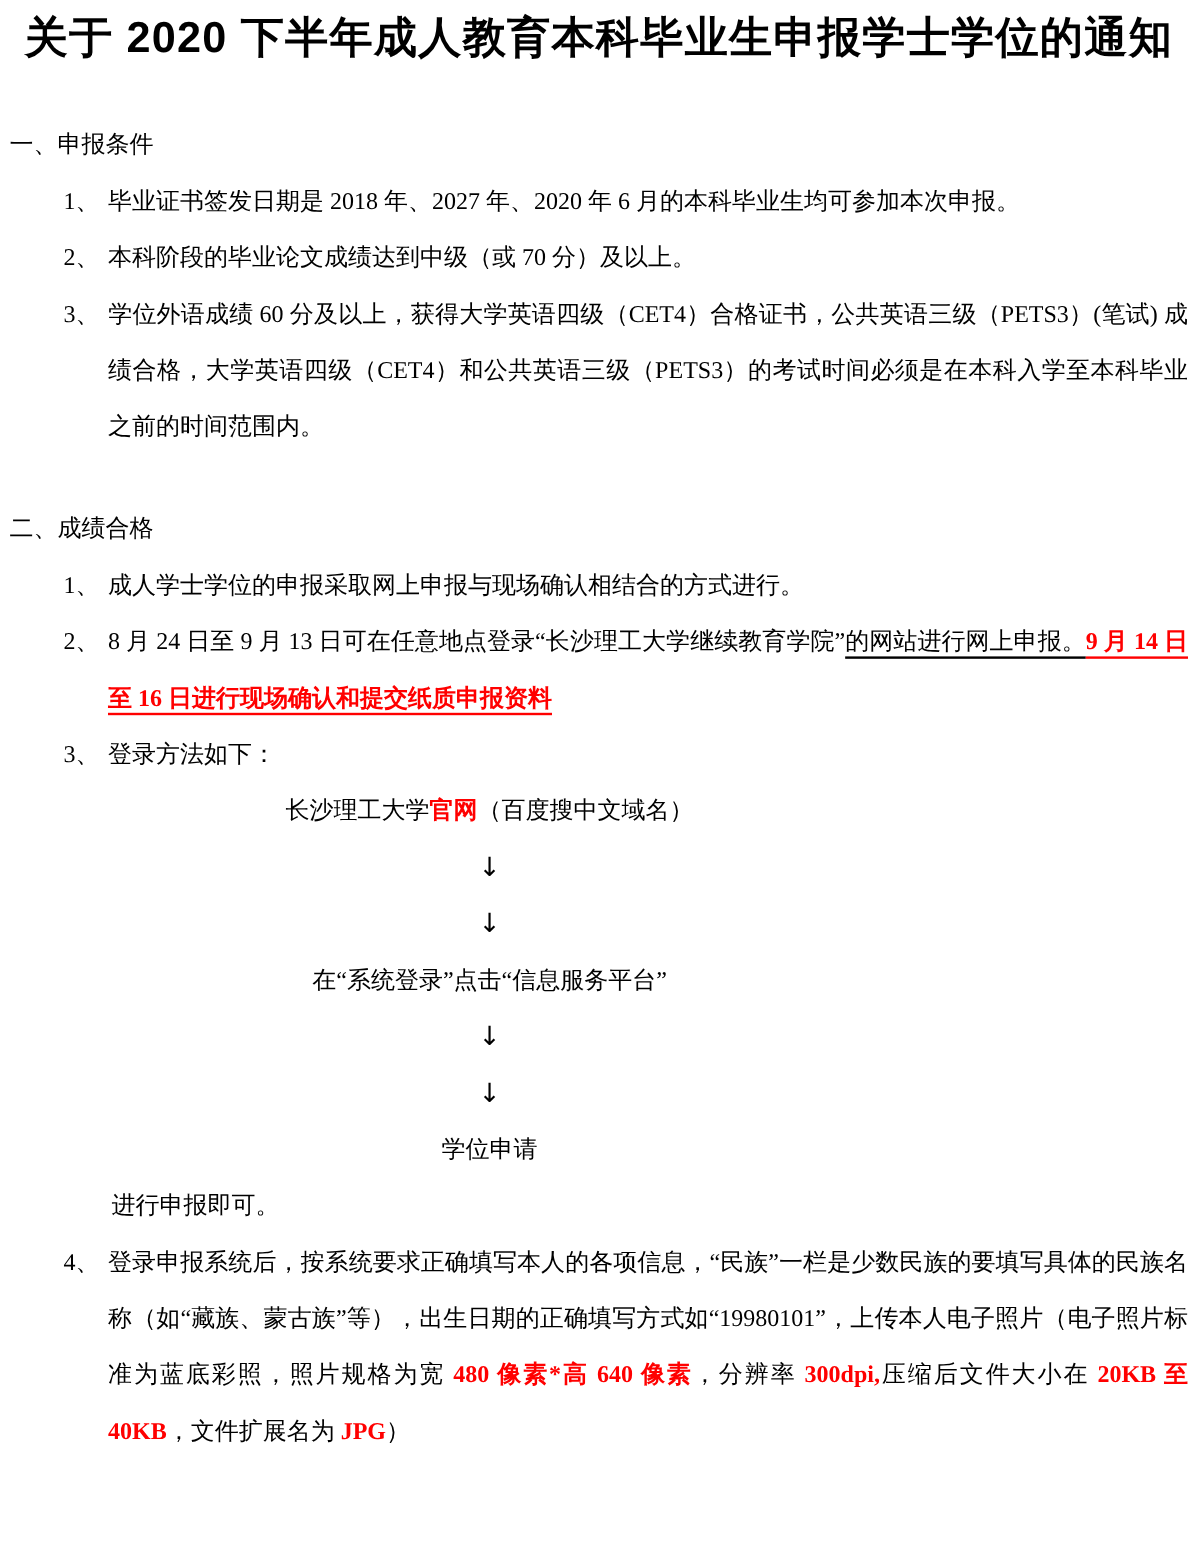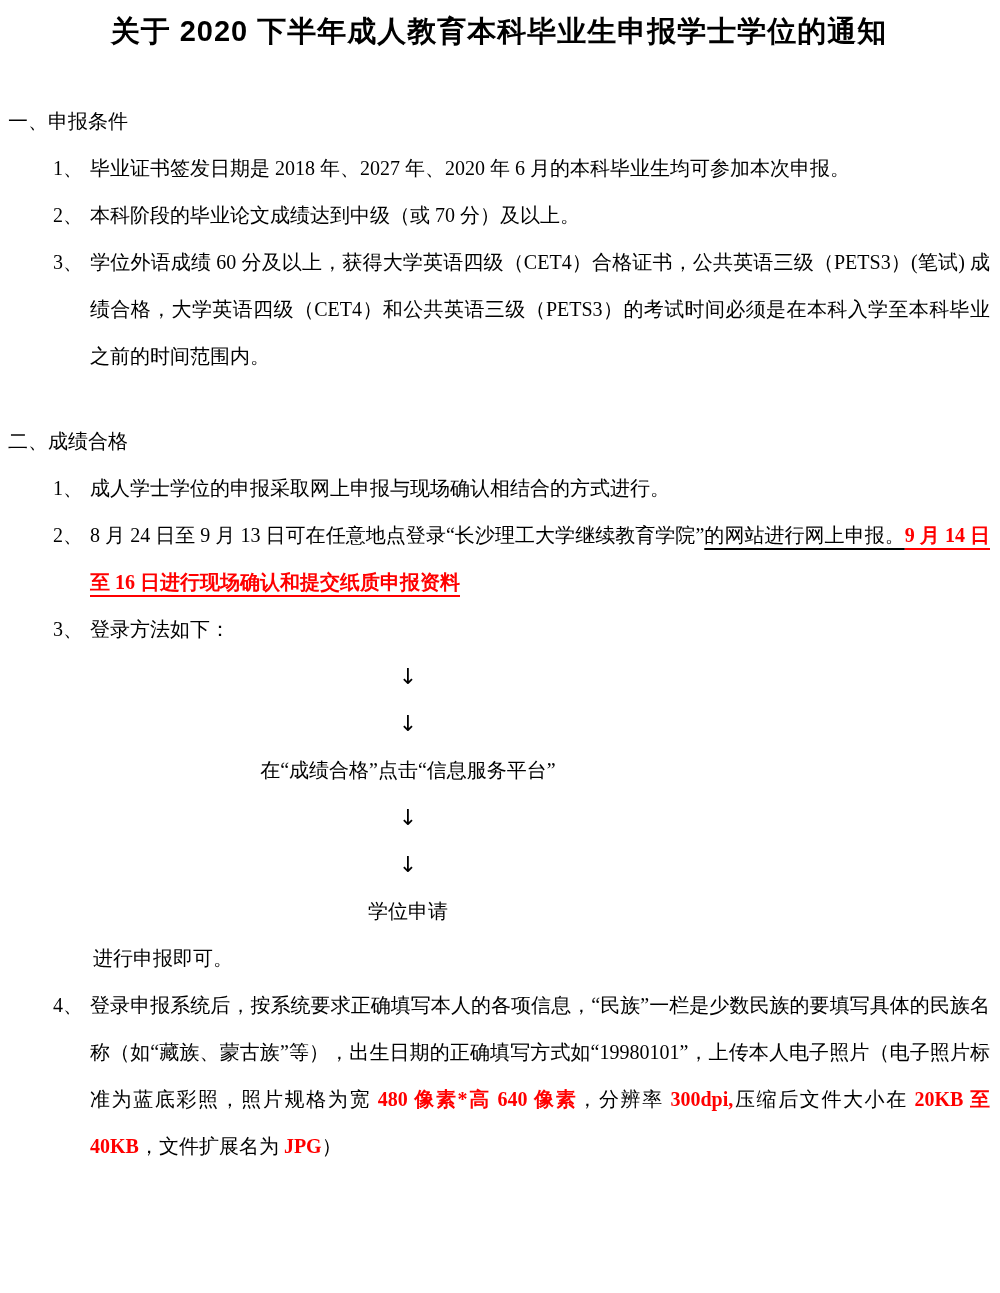--- a/index.html
+++ b/index.html
@@ -15,21 +15,21 @@
     font-size: 20px;
     line-height: 47px;
     overflow: hidden;
   }
   .page {
     padding: 6px 10px 0 8px;
     box-sizing: border-box;
   }
   .doc-title {
     font-family: "Liberation Sans", "DejaVu Sans", sans-serif;
-    font-size: 29px;
+    font-size: 36px;
     font-weight: bold;
     text-align: center;
     line-height: 42px;
     margin: 4px 0 0 0;
     letter-spacing: 1px;
   }
   .section-heading {
     font-family: "Liberation Sans", "DejaVu Sans", sans-serif;
     font-weight: normal;
     font-size: 20px;
@@ -88,23 +88,24 @@
 
   <p class="section-heading heading-2">二、成绩合格</p>
 
   <p class="item"><span class="num">1、</span><span>成人学士学位的申报采取网上申报与现场确认相结合的方式进行。</span></p>
 
   <p class="item"><span class="num">2、</span><span>8 月 24 日至 9 月 13 日可在任意地点登录“长沙理工大学继续教育学院”</span><span class="u">的网站进行网上申报。</span><span class="red u">9 月 14 日至 16 日进行现场确认和提交纸质申报资料</span></p>
 
   <p class="item"><span class="num">3、</span><span>登录方法如下：</span></p>
 
   <div class="flow">
+    <div class="flow-line"><span>长沙理工大学</span><span class="red">官网</span><span>（百度搜中文域名）</span></div>
     <div class="arrow-line">↓</div>
     <div class="arrow-line">↓</div>
-    <div class="flow-line">在“成绩合格”点击“信息服务平台”</div>
+    <div class="flow-line">在“系统登录”点击“信息服务平台”</div>
     <div class="arrow-line">↓</div>
     <div class="arrow-line">↓</div>
     <div class="flow-line">学位申请</div>
   </div>
 
   <p class="closing-line">进行申报即可。</p>
 
   <p class="item"><span class="num">4、</span><span>登录申报系统后，按系统要求正确填写本人的各项信息，“民族”一栏是少数民族的要填写具体的民族名称（如“藏族、蒙古族”等），出生日期的正确填写方式如“19980101”，上传本人电子照片（电子照片标准为蓝底彩照，照片规格为宽 </span><span class="red">480 像素*高 640 像素</span><span>，分辨率 </span><span class="red">300dpi,</span><span>压缩后文件大小在 </span><span class="red">20KB 至 40KB</span><span>，文件扩展名为 </span><span class="red">JPG</span><span>）</span></p>
 
 </div>

